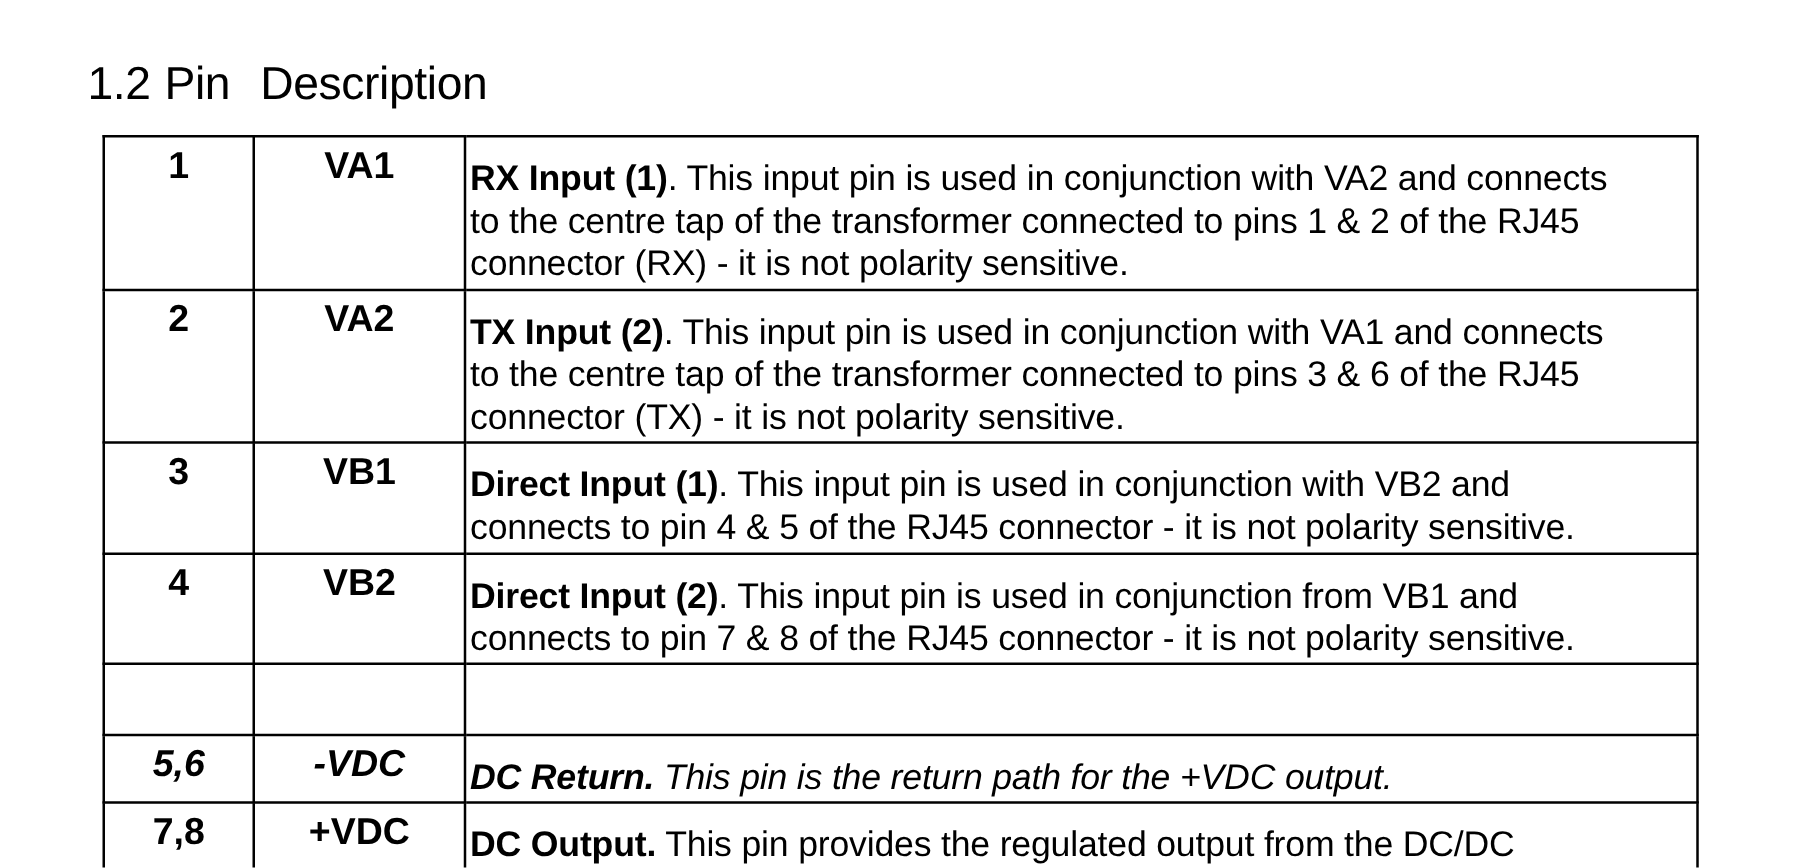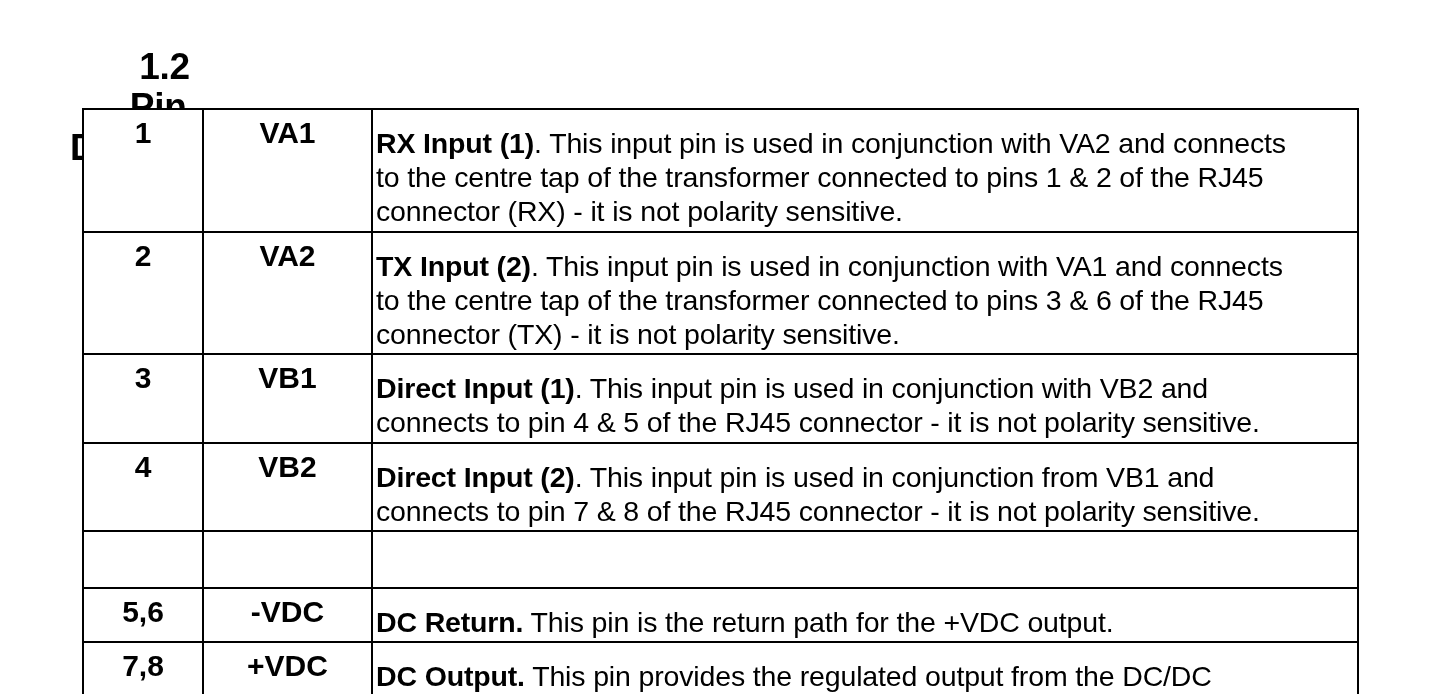--- a/index.html
+++ b/index.html
@@ -20,27 +20,26 @@
     height: 694px;
     background: #ffffff;
   }
 
   
   .heading {
     position: absolute;
     left: 70px;
     top: 22px;
     font-size: 37px;
-    font-weight: bold;
+    font-weight: normal;
     letter-spacing: -0.3px;
     white-space: nowrap;
     line-height: 1.1;
     display: flex;
-    align-items: center;
-    flex-direction: column;
+    align-items: flex-start;
   }
   .heading .num {
     margin-right: 11px;
   }
   .heading .ttl-a { margin-right: 24px; }
 
   
   .pin-table {
     position: absolute;
     left: 82px;
@@ -79,21 +78,21 @@
     padding: 16px 4px 2px 3px;
   }
   td.c-desc b {
     font-weight: bold;
   }
 
   
   tr.r-tall    td { height: 102px; }
   tr.r-mid     td { height:  69px; }
   tr.r-empty   td { height:  55px; }
-  tr.r-short   td { height:  48px; }
+  tr.r-short   td { height:  48px; font-style: italic; }
   tr.r-last    td { height:  66px; margin-top: 16px; }
 
   .line { display: block; white-space: nowrap; }
 </style>
 </head>
 <body>
 
 <div class="page">
 
   <h1 class="heading">

